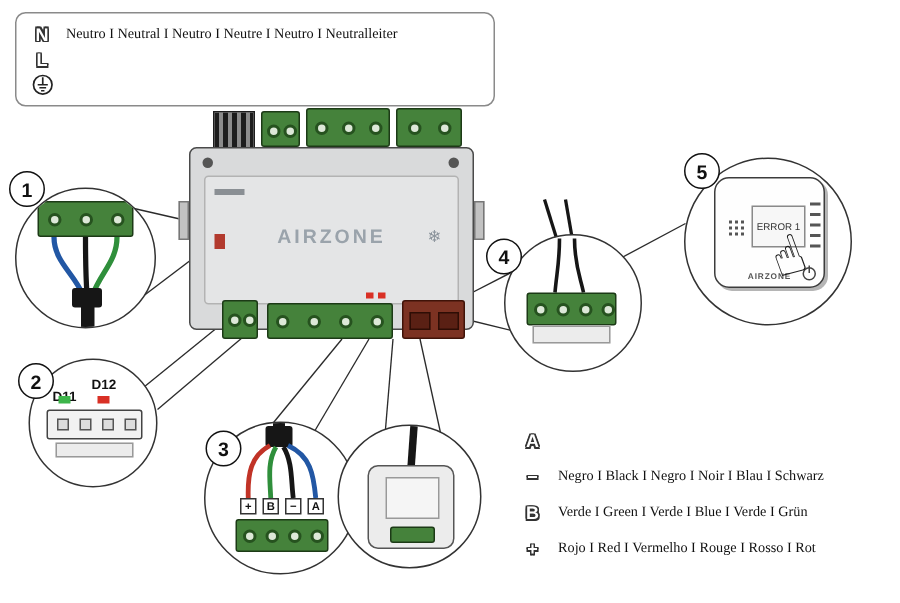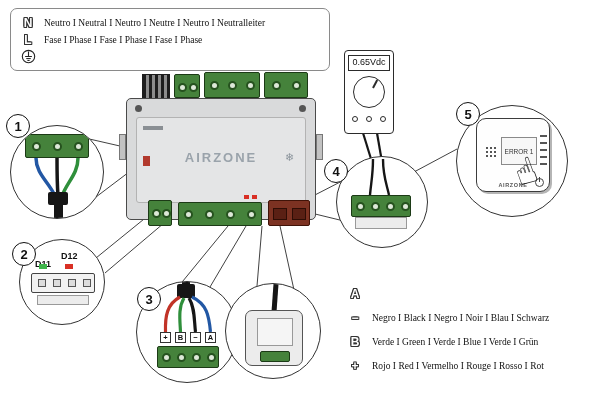--- a/index.html
+++ b/index.html
@@ -108,21 +108,20 @@
     <line x1="377" y1="133" x2="382" y2="162" stroke="#161616" stroke-width="2.2"></line>
   </svg>
 
   <div class="plegend">
     <div class="lrow">
       <span class="sym">N</span>
       <span class="ltext">Neutro I Neutral I Neutro I Neutre I Neutro I Neutralleiter</span>
     </div>
     <div class="lrow">
       <span class="sym">L</span>
-      <span class="ltext">Fase I Phase I Fase I Phase I Fase I Phase</span>
     </div>
     <div class="lrow">
       <span class="sym-earth">
         <svg width="15" height="15" viewBox="0 0 16 16">
           <circle cx="8" cy="8" r="6.6" fill="none" stroke="#222" stroke-width="1.2"></circle>
           <line x1="8" y1="2.6" x2="8" y2="8" stroke="#222" stroke-width="1.2"></line>
           <line x1="4.4" y1="8" x2="11.6" y2="8" stroke="#222" stroke-width="1.1"></line>
           <line x1="5.6" y1="10.2" x2="10.4" y2="10.2" stroke="#222" stroke-width="1.1"></line>
           <line x1="6.8" y1="12.2" x2="9.2" y2="12.2" stroke="#222" stroke-width="1.1"></line>
         </svg>
@@ -168,29 +167,20 @@
     <span class="led" style="left:118px;top:125px;background:#d93025"></span>
     <span class="led" style="left:126px;top:125px;background:#d93025"></span>
     <div class="rblock" style="left:142px;top:130px;width:42px;height:26px">
       <span class="rslot" style="left:4px;top:7px"></span>
       <span class="rslot" style="left:23px;top:7px"></span>
     </div>
     <span class="dintab" style="left:-7px;top:64px"></span>
     <span class="dintab" style="left:190px;top:64px"></span>
   </div>
 
-  <div class="dial">
-    <div class="dial-label">0.65Vdc</div>
-    <div class="knob">
-      <span class="knob-tick"></span>
-    </div>
-    <span class="dhole" style="left:7px"></span>
-    <span class="dhole" style="left:21px"></span>
-    <span class="dhole" style="left:35px"></span>
-  </div>
 
   <div class="detail" style="left:10px;top:125px;width:94px;height:94px">
     <svg class="dsvg" width="94" height="94">
       <path d="M25,32 C25,48 38,56 44,70" class="w-blue" stroke-width="3.5"></path>
       <path d="M46,32 C46,48 46,56 47,70" class="w-black" stroke-width="3.5"></path>
       <path d="M67,32 C67,48 56,56 51,70" class="w-green" stroke-width="3.5"></path>
       <rect x="37" y="66" width="20" height="13" rx="2" class="f-black"></rect>
       <rect x="43" y="78" width="9" height="16" class="f-black"></rect>
     </svg>
     <div class="tblock" style="left:14px;top:8px;width:64px;height:24px">

